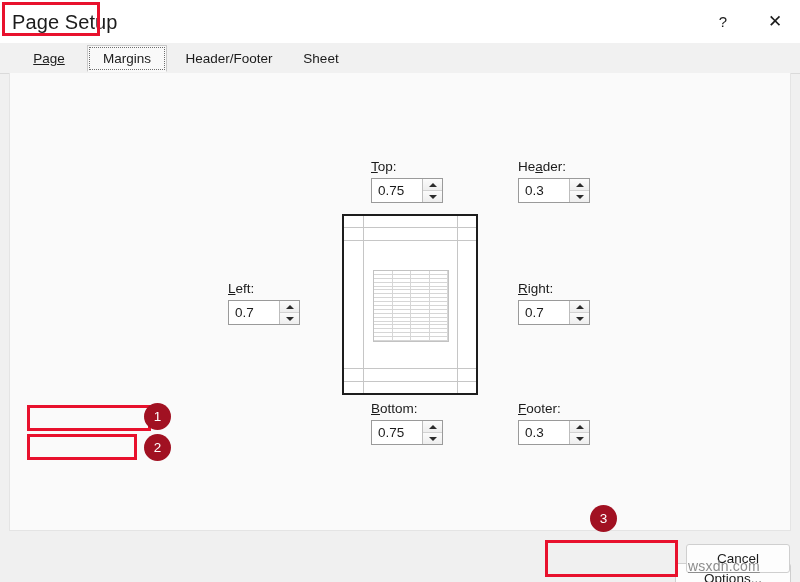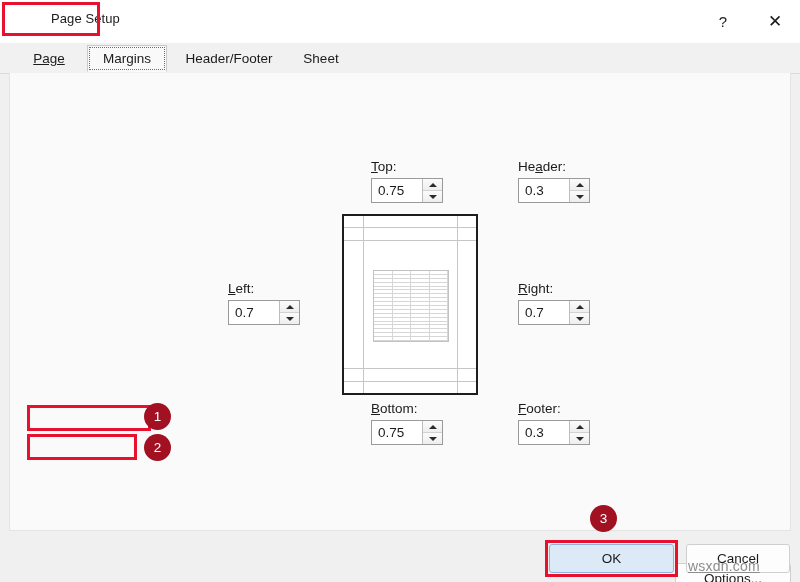--- a/index.html
+++ b/index.html
@@ -28,25 +28,24 @@
   
   #titlebar {
     position: absolute;
     left: 0; top: 0;
     width: 800px; height: 43px;
     background: #ffffff;
   }
   #title-text {
     position: absolute;
     left: 12px; top: 11px;
-    font-size: 13px;
+    font-size: 20px;
     color: #1b1b1b;
     letter-spacing: 0.1px;
     white-space: nowrap;
-    margin-left: 39px;
   }
   .caption-btn {
     position: absolute;
     top: 0;
     width: 46px; height: 43px;
     display: flex;
     align-items: center;
     justify-content: center;
     font-size: 15px;
     color: #1b1b1b;
@@ -512,21 +511,20 @@
           <div></div>
           <div></div>
           <div></div>
       </div>
     </div>
 
 
     <div id="btn-options" class="btn"><u>O</u>ptions...</div>
   </div>
 
-  <div id="btn-ok" class="btn">OK</div>
   <div id="btn-cancel" class="btn">Cancel</div>
 
   <div id="annot-title" class="annot-box"></div>
   <div id="annot-horiz" class="annot-box"></div>
   <div id="annot-vert" class="annot-box"></div>
   <div id="annot-ok" class="annot-box"></div>
 
   <div id="circle-1" class="annot-circle">1</div>
   <div id="circle-2" class="annot-circle">2</div>
   <div id="circle-3" class="annot-circle">3</div>

